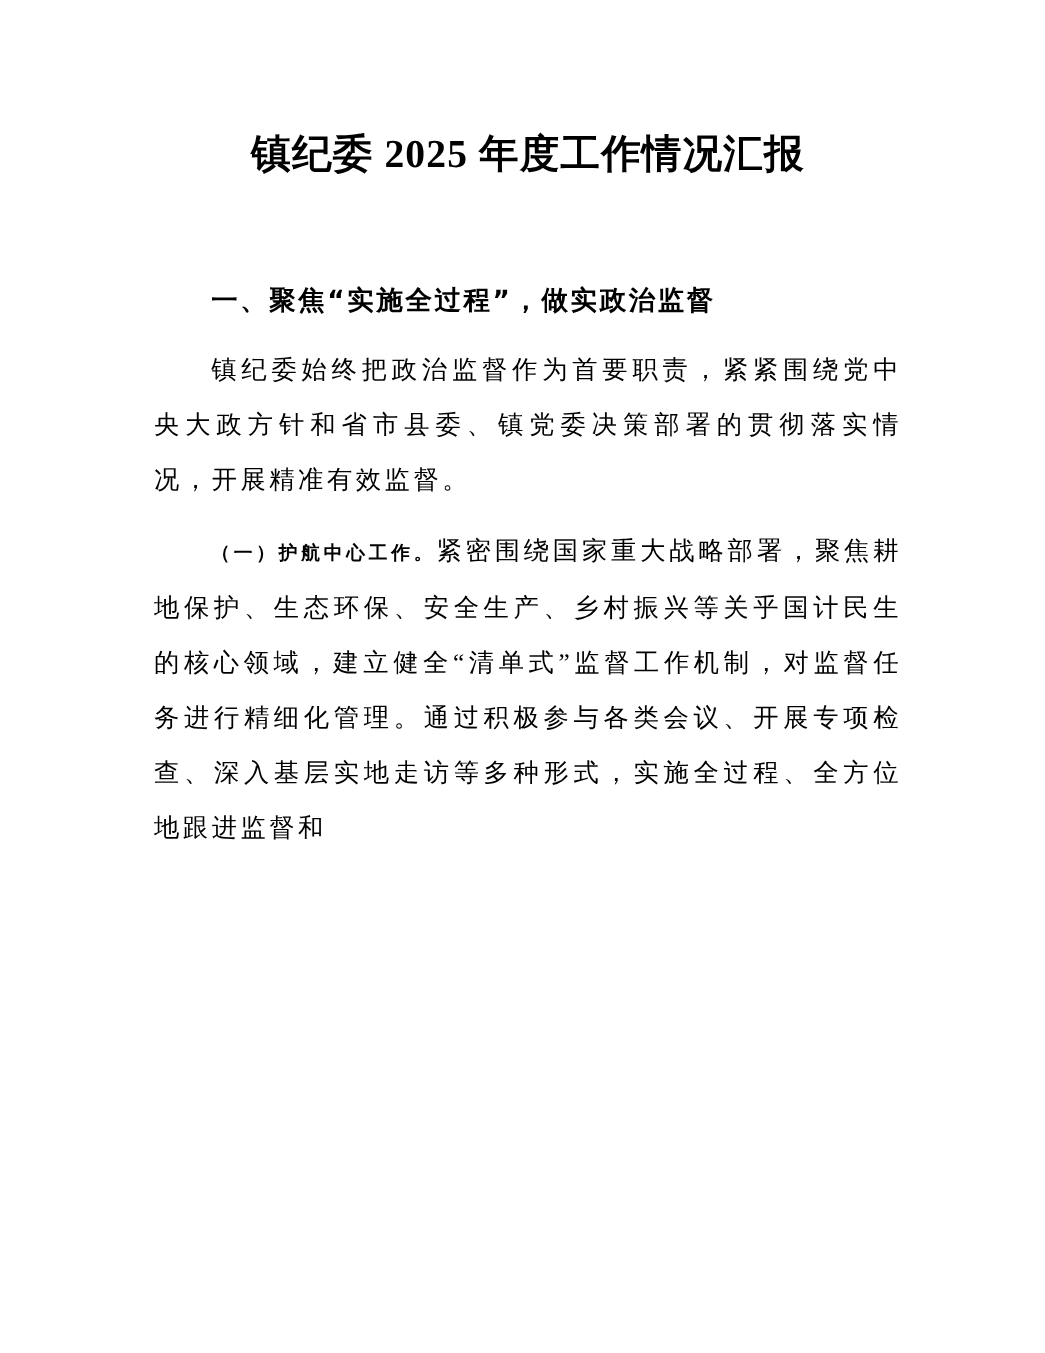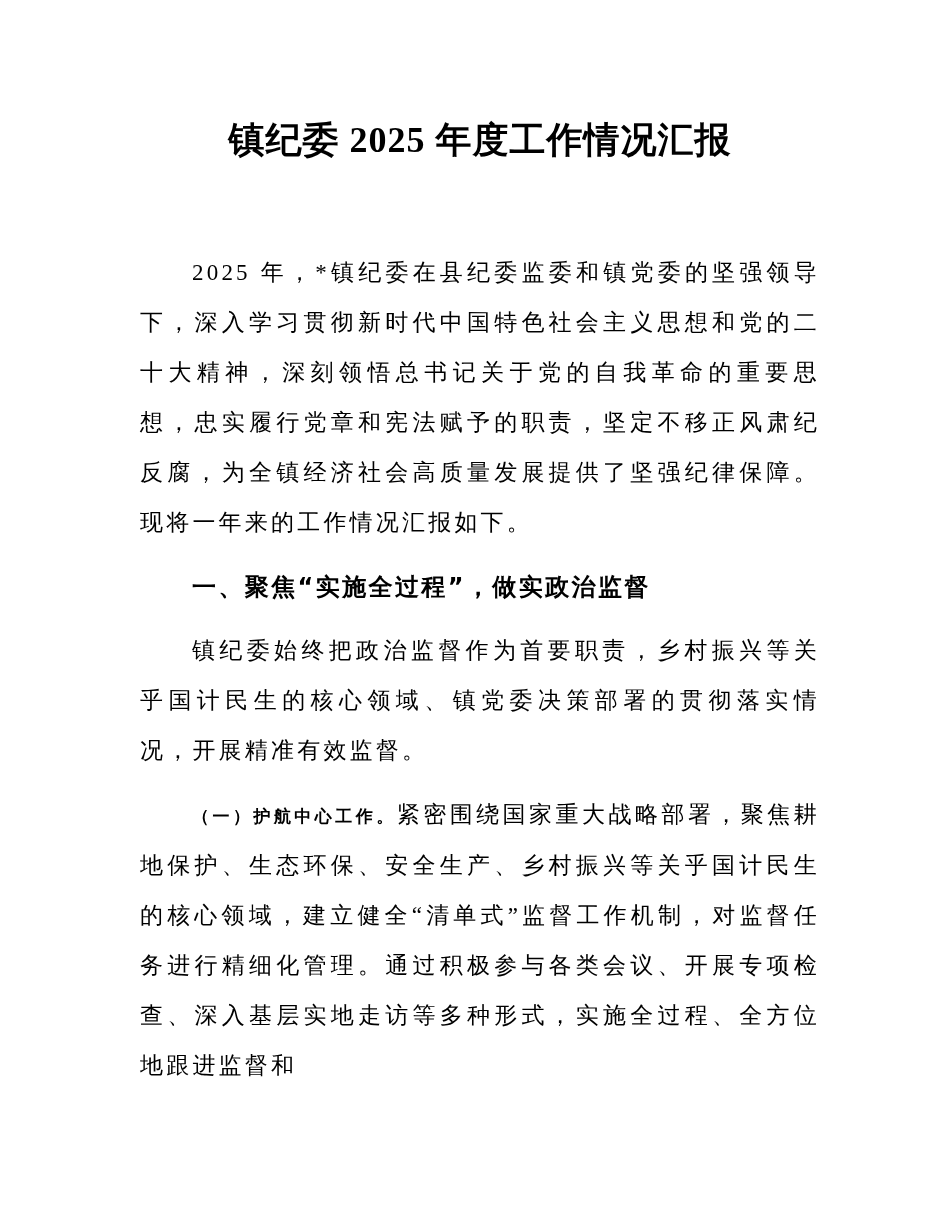--- a/index.html
+++ b/index.html
@@ -57,21 +57,20 @@
   }
 </style>
 </head>
 <body>
 
 <div class="page">
 
   <h1 class="doc-title">镇纪委 2025 年度工作情况汇报</h1>
 
 
-  <p class="para indent">2025 年，*镇纪委在县纪委监委和镇党委的坚强领导下，深入学习贯彻新时代中国特色社会主义思想和党的二十大精神，深刻领悟总书记关于党的自我革命的重要思想，忠实履行党章和宪法赋予的职责，坚定不移正风肃纪反腐，为全镇经济社会高质量发展提供了坚强纪律保障。现将一年来的工作情况汇报如下。</p>
 
   <p class="heading">一、聚焦“实施全过程”，做实政治监督</p>
 
-  <p class="para indent">镇纪委始终把政治监督作为首要职责，乡村振兴等关乎国计民生的核心领域、镇党委决策部署的贯彻落实情况，开展精准有效监督。</p>
+  <p class="para indent">镇纪委始终把政治监督作为首要职责，紧紧围绕党中央大政方针和省市县委、镇党委决策部署的贯彻落实情况，开展精准有效监督。</p>
 
   <p class="para indent"><b class="bold-lead">（一）护航中心工作。</b><span>紧密围绕国家重大战略部署，聚焦耕地保护、生态环保、安全生产、乡村振兴等关乎国计民生的核心领域，建立健全“清单式”监督工作机制，对监督任务进行精细化管理。通过积极参与各类会议、开展专项检查、深入基层实地走访等多种形式，实施全过程、全方位地跟进监督和</span></p>
 
 </div>
 
 </body></html>

